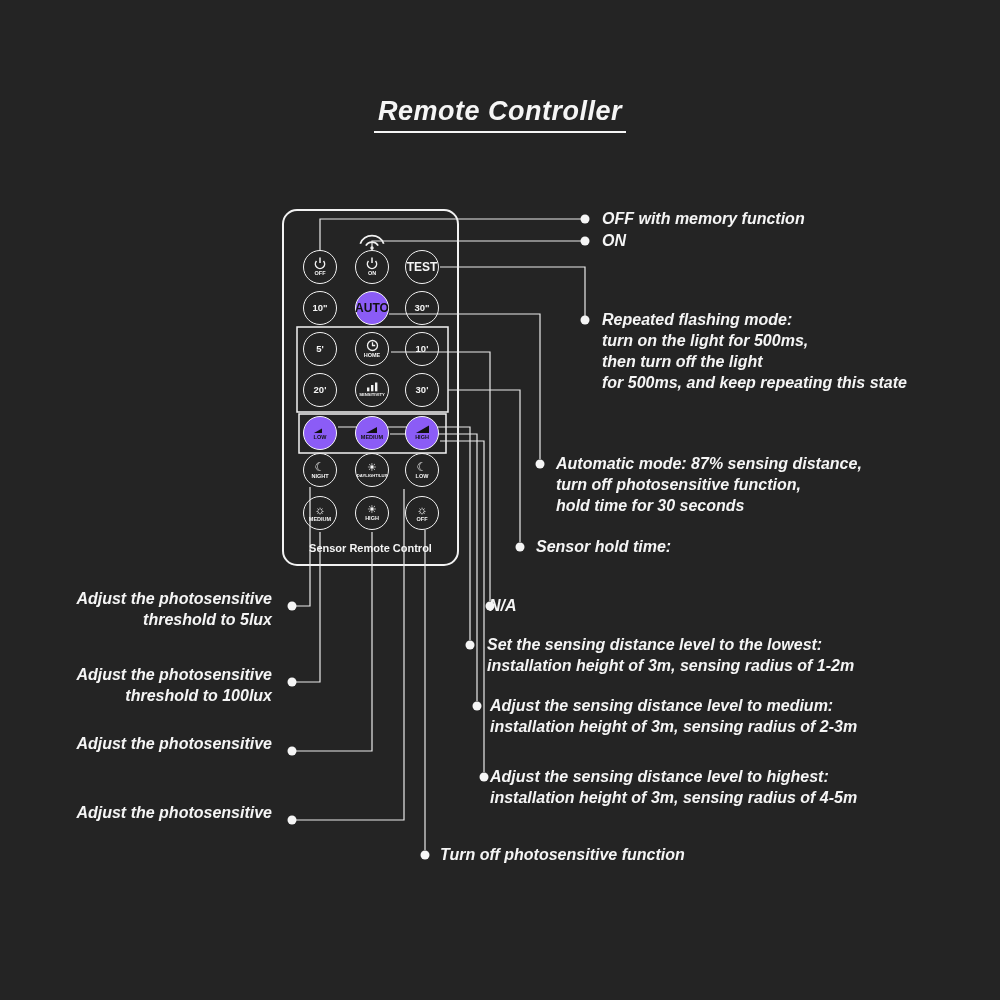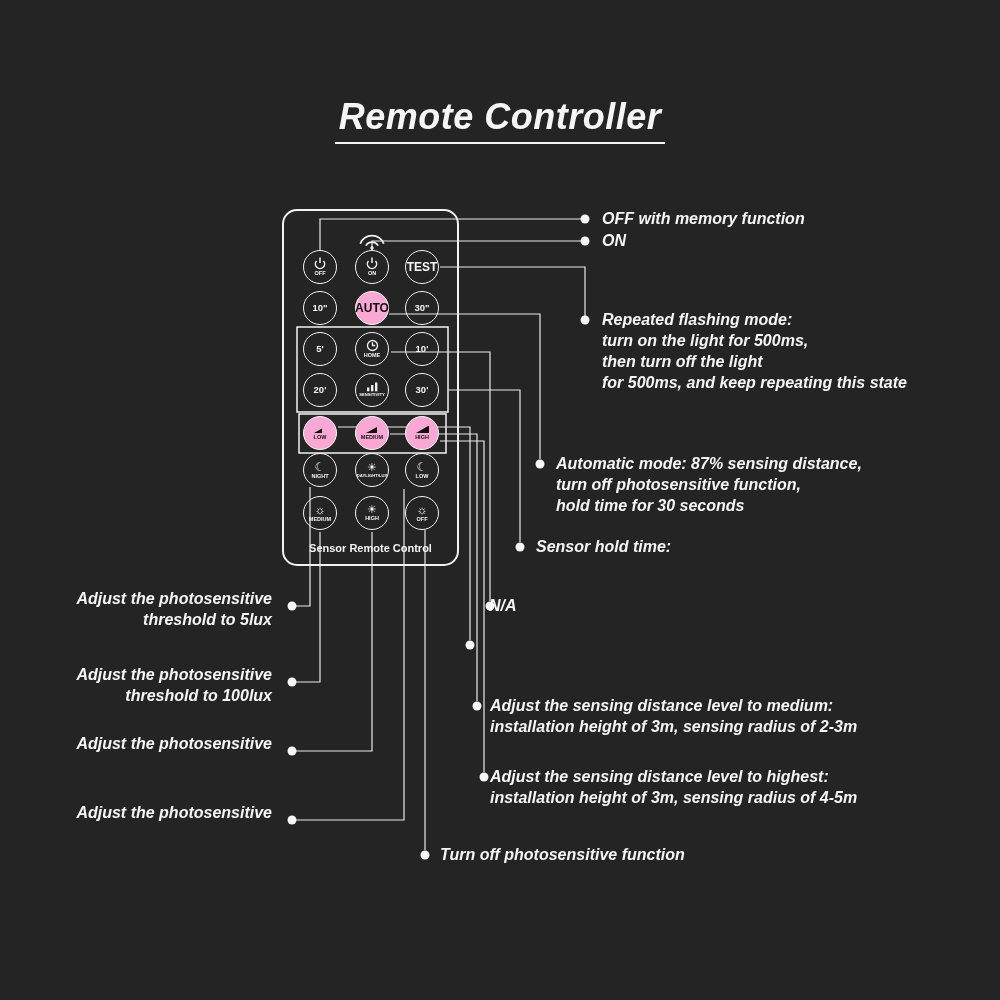--- a/index.html
+++ b/index.html
@@ -1,25 +1,25 @@
 <!DOCTYPE html>
 <html><head>
 <meta charset="utf-8">
 <style>
   html,body{margin:0;padding:0;background:#242424;}
   .stage{position:relative;width:1000px;height:1000px;background:#242424;overflow:hidden;
          font-family:"Liberation Sans",sans-serif;color:#f5f5f5;}
   svg.overlay{position:absolute;left:0;top:0;z-index:1;}
   .title{position:absolute;top:96px;left:0;width:1000px;text-align:center;z-index:3;}
-  .title span{font-size:36px;font-weight:700;font-style:italic;border-bottom:2px solid #f5f5f5;
+  .title span{font-size:27px;font-weight:700;font-style:italic;border-bottom:2px solid #f5f5f5;
               padding:0 4px 5px 4px;letter-spacing:.5px;}
   .btn{position:absolute;width:34px;height:34px;border:1.8px solid #f2f2f2;border-radius:50%;
        display:flex;flex-direction:column;align-items:center;justify-content:center;
        box-sizing:border-box;z-index:2;color:#f5f5f5;}
-  .btn.filled{background:#f9a8d4;border-color:#f6f6f6;color:#111;}
+  .btn.filled{background:#8b5cf6;border-color:#f6f6f6;color:#111;}
   .lbl-xs{font-size:5.5px;font-weight:700;line-height:1.2;white-space:nowrap;}
   .lbl-xxs{font-size:4.2px;font-weight:700;line-height:1.2;white-space:nowrap;}
   .lbl-s{font-size:12px;font-weight:700;line-height:1;}
   .lbl-t{font-size:9.5px;font-weight:700;line-height:1;}
   .glyph{font-size:12px;line-height:1;}
   .glyph-sm{font-size:11px;line-height:1;}
   .footer-label{position:absolute;left:283px;top:542px;width:175px;text-align:center;
                 font-size:11px;font-weight:700;z-index:2;white-space:nowrap;}
   .ann{position:absolute;font-size:16px;line-height:21px;font-weight:700;font-style:italic;
        white-space:nowrap;z-index:3;}
@@ -205,20 +205,24 @@
     <div>Automatic mode: 87% sensing distance,</div>
     <div>turn off photosensitive function,</div>
     <div>hold time for 30 seconds</div>
   </div>
   <div class="ann" style="left:536px;top:536px">
     <div>Sensor hold time:</div>
   </div>
   <div class="ann" style="left:489px;top:595px">
     <div>N/A</div>
   </div>
+  <div class="ann" style="left:487px;top:634px">
+    <div>Set the sensing distance level to the lowest:</div>
+    <div>installation height of 3m, sensing radius of 1-2m</div>
+  </div>
   <div class="ann" style="left:490px;top:695px">
     <div>Adjust the sensing distance level to medium:</div>
     <div>installation height of 3m, sensing radius of 2-3m</div>
   </div>
   <div class="ann" style="left:490px;top:766px">
     <div>Adjust the sensing distance level to highest:</div>
     <div>installation height of 3m, sensing radius of 4-5m</div>
   </div>
   <div class="ann" style="left:440px;top:844px">
     <div>Turn off photosensitive function</div>

